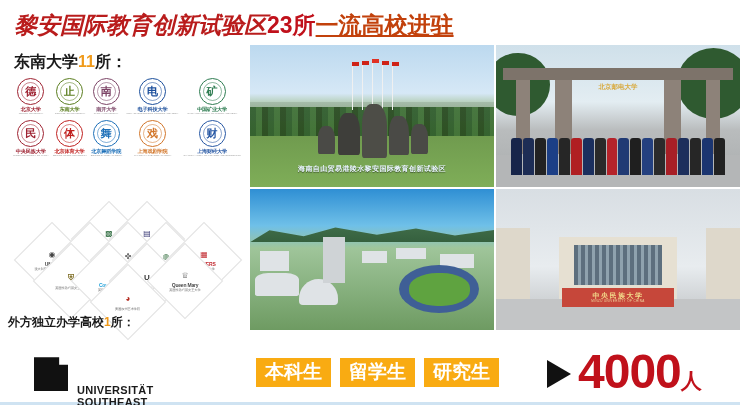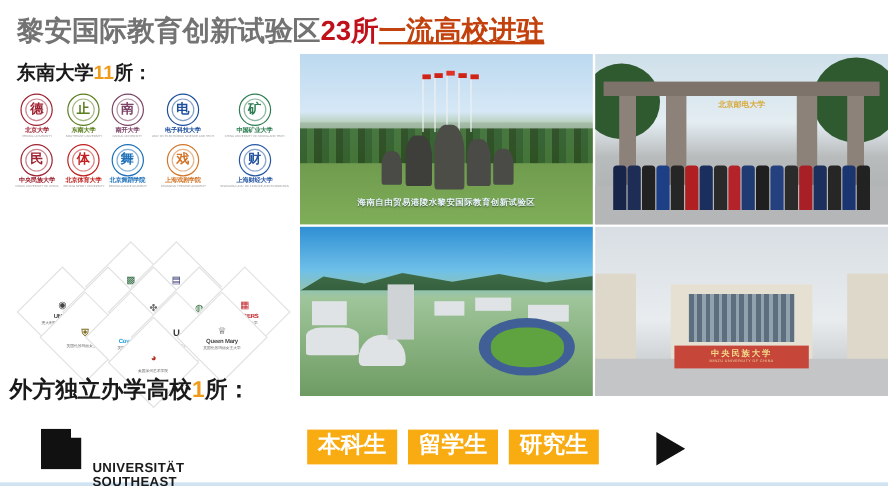--- a/index.html
+++ b/index.html
@@ -15,37 +15,37 @@
     border-bottom:3px solid #cfe3f2;
     box-sizing:border-box;
   }
 
   
   .title{
     position:absolute;left:14px;top:14px;
     font-size:23px;font-weight:bold;letter-spacing:0px;
     white-space:nowrap;line-height:1;
   }
-  .title .t-tan{color:#737373;}
+  .title .t-tan{color:#b91c1c;font-style:italic;}
   .title .t-red{color:#c0111b;}
   .title .t-tan2{color:#c2410c;text-decoration:underline;}
 
   
   .left{
     position:absolute;left:0;top:44px;width:250px;height:361px;
   }
   .sec-head{
     font-size:16px;font-weight:bold;color:#1a1a1a;
     white-space:nowrap;line-height:1;
   }
   .sec-head .num{color:#f09a1a;}
 
   .h1{position:absolute;left:14px;top:10px;}
   .h2{position:absolute;left:14px;top:144px;}
-  .h3{position:absolute;left:8px;top:272px;font-size:19px;}
+  .h3{position:absolute;left:8px;top:272px;font-size:12px;}
 
   
   .cn-grid{
     position:absolute;left:12px;top:34px;width:228px;
     display:grid;grid-template-columns:repeat(5,1fr);
     row-gap:4px;column-gap:2px;
   }
   .cn-item{display:flex;flex-direction:column;align-items:center;}
   .cn-seal{
     width:27px;height:27px;border-radius:50%;
@@ -477,15 +477,18 @@
     </div>
   </div>
 
   <div class="banner">
     <div class="chips" id="chipRow">
         <div class="chip">本科生</div>
         <div class="chip">留学生</div>
         <div class="chip">研究生</div>
       </div>
     <div class="tri"></div>
+    <div class="big">
+      <span>4000</span><span class="unit">人</span>
+    </div>
   </div>
 
 </div>
 
 </body></html>

